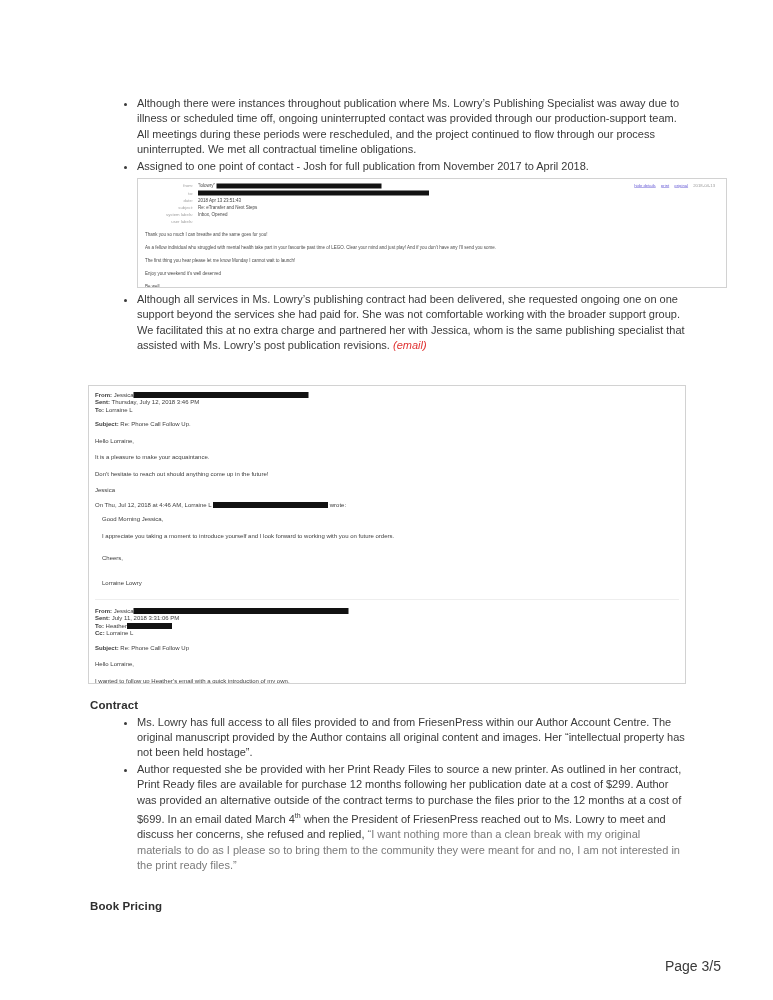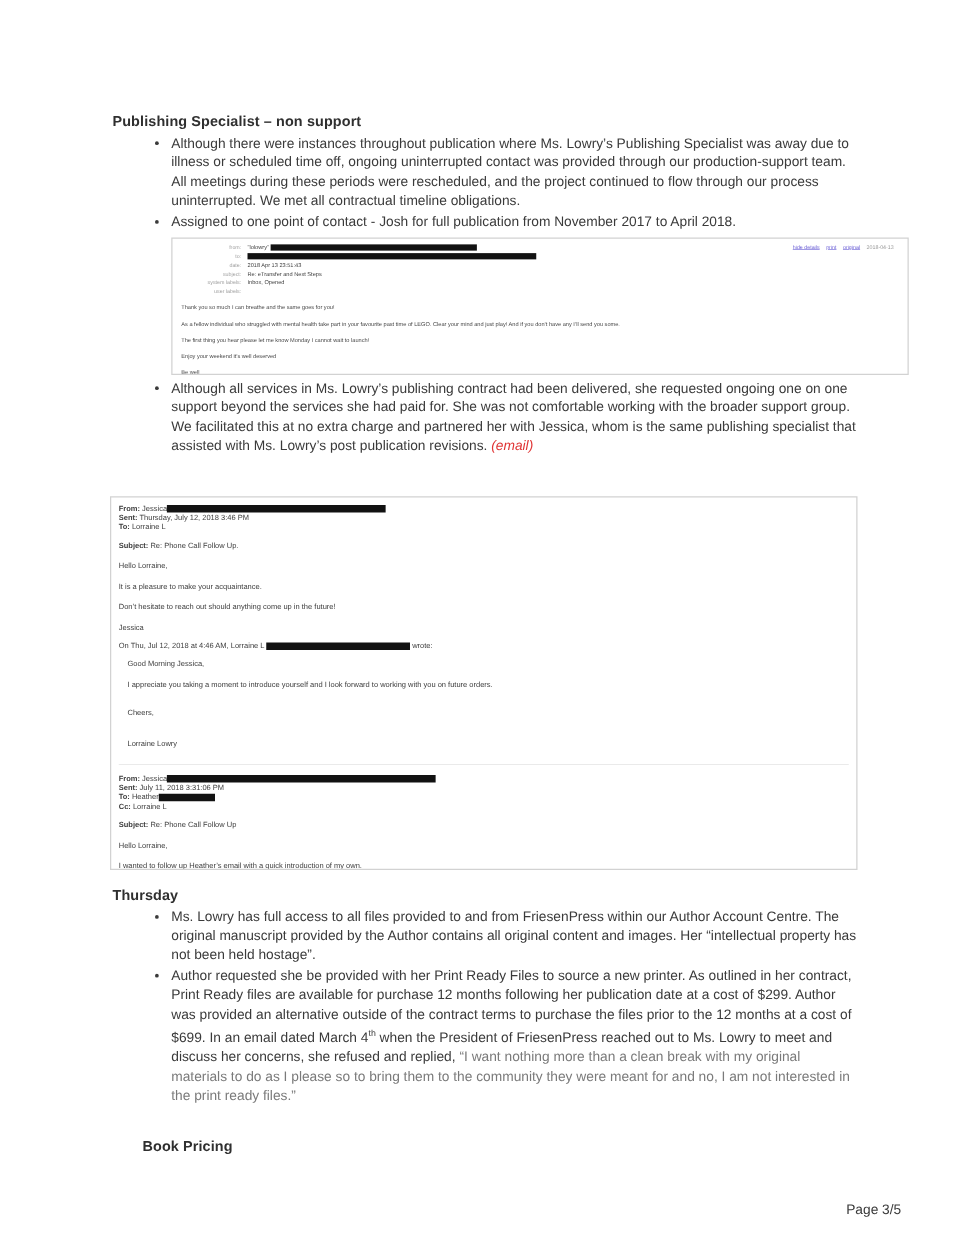--- a/index.html
+++ b/index.html
@@ -49,34 +49,33 @@
   .shot2 .meta b { font-weight:bold; }
   .shot2 .subject { margin-top:14px; white-space:nowrap; }
   .shot2 p { margin-top:18px; white-space:nowrap; }
   .shot2 .tight { margin-top:14px; }
   .shot2 .quoteblock { margin-left:14px; }
   .shot2 .divider { border:none; border-top:1px solid #ddd; margin:26px 0 14px 0; }
   .bar2 { display:inline-block; background:#121212; vertical-align:middle; height:12px; }
 
   .section-gap1 { margin-top:10px; }
   .heading-contract { margin-top:15px; }
-  .heading-pricing  { margin-top:27px;margin-left:24px; }
+  .heading-pricing  { margin-top:27px; }
 
   .footer {
     position:absolute; right:52px; bottom:26px;
-    font-size:11px; color:#3a3a3a;
+    font-size:14px; color:#3a3a3a;
   }
 </style>
 </head>
 <body>
 
 <div class="page">
   <div class="content">
 
-    <div class="doc-heading">Publishing Specialist – non support</div>
     <ul class="doc-list">
       <li>Although there were instances throughout publication where Ms. Lowry’s Publishing Specialist was away due to illness or scheduled time off, ongoing uninterrupted contact was provided through our production-support team. All meetings during these periods were rescheduled, and the project continued to flow through our process uninterrupted. We met all contractual timeline obligations.</li>
       <li>Assigned to one point of contact - Josh for full publication from November 2017 to April 2018.</li>
     </ul>
 
     <div class="shot shot1">
       <div class="shot-inner inner1">
         <div class="toplinks">
           <a>hide details</a>
           <a>print</a>
@@ -147,21 +146,21 @@
           <div><b>To:</b> <span>Heather</span><span class="bar2" style="width:90px"></span></div>
           <div><b>Cc:</b> <span>Lorraine L</span></div>
         </div>
         <div class="subject"><b>Subject:</b> <span>Re: Phone Call Follow Up</span></div>
         <p>Hello Lorraine,</p>
         <p>I wanted to follow up Heather’s email with a quick introduction of my own.</p>
 
       </div>
     </div>
 
-    <div class="doc-heading heading-contract">Thursday</div>
+    <div class="doc-heading heading-contract">Contract</div>
     <ul class="doc-list">
       <li>Ms. Lowry has full access to all files provided to and from FriesenPress within our Author Account Centre. The original manuscript provided by the Author contains all original content and images. Her “intellectual property has not been held hostage”.</li>
       <li>
         <span>Author requested she be provided with her Print Ready Files to source a new printer. As outlined in her contract, Print Ready files are available for purchase 12 months following her publication date at a cost of $299. Author was provided an alternative outside of the contract terms to purchase the files prior to the 12 months at a cost of $699. In an email dated March 4</span><sup>th</sup><span> when the President of FriesenPress reached out to Ms. Lowry to meet and discuss her concerns, she refused and replied, </span><span class="gray-quote">“I want nothing more than a clean break with my original materials to do as I please so to bring them to the community they were meant for and no, I am not interested in the print ready files.”</span>
       </li>
     </ul>
 
     <div class="doc-heading heading-pricing">Book Pricing</div>
   </div>
 

